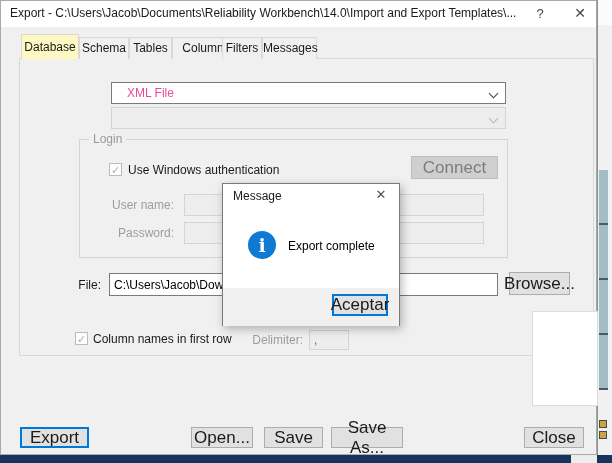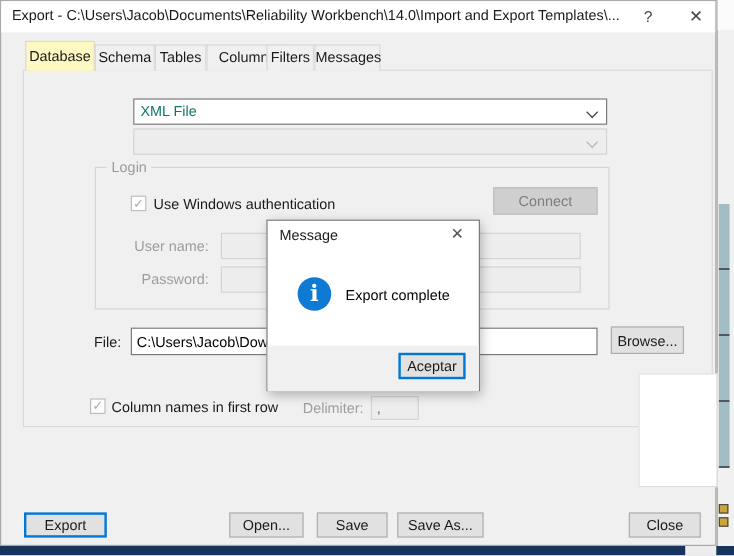--- a/index.html
+++ b/index.html
@@ -22,39 +22,39 @@
          border-bottom:none; font-size:12px; text-align:center; line-height:21px; color:#1a1a1a; z-index:2; }
   .tab-sel { top:33px; height:25px; background:#fef9c3; line-height:25px; z-index:4; }
   .panel { position:absolute; left:18px; top:57px; width:575px; height:298px;
            background:#f0f0f0; border:1px solid #d9d9d9; z-index:1; }
 
   .lbl { position:absolute; font-size:12px; color:#1a1a1a; height:16px; line-height:16px; white-space:nowrap; }
   .lbl-dis { color:#9d9d9d; }
   .r { text-align:right; }
 
   .combo { position:absolute; height:22px; background:#ffffff; border:1px solid #7a7a7a;
-           font-size:12px; line-height:20px; padding-left:5px; color:#0f766e; }
+           font-size:12px; line-height:20px; padding-left:15px; color:#ec4899; }
   .combo-dis { background:#ededed; border-color:#d4d4d4; }
   .chev { position:absolute; right:8px; top:7px; width:7px; height:7px; border-right:1px solid #444;
           border-bottom:1px solid #444; transform:rotate(45deg); }
   .chev-dis { border-color:#b8b8b8; }
 
   .field { position:absolute; height:22px; background:#ededed; border:1px solid #d4d4d4;
            font-size:12px; padding-left:4px; color:#6f6f6f; font-family:"Liberation Sans",sans-serif; }
   .txt { position:absolute; height:23px; background:#ffffff; border:1px solid #7a7a7a;
          font-size:12px; padding-left:4px; color:#000; font-family:"Liberation Sans",sans-serif; }
 
   .group { position:absolute; border:1px solid #d5d5d5; }
   .legend { position:absolute; left:9px; top:-8px; background:#f0f0f0; padding:0 4px;
             font-size:12px; color:#9b9b9b; height:15px; line-height:15px; }
 
   .chk { position:absolute; width:13px; height:13px; background:#fdfdfd; border:1px solid #bcbcbc;
          font-size:11px; line-height:12px; text-align:center; color:#aeaeae; }
 
-  .btn { position:absolute; background:#e1e1e1; border:1px solid #adadad; font-size:12px;
+  .btn { position:absolute; background:#e1e1e1; border:1px solid #adadad; font-size:17px;
          text-align:center; color:#1a1a1a; display:flex; align-items:center; justify-content:center; }
   .btn-dis { background:#cfcfcf; border-color:#bdbdbd; color:#7d7d7d; }
   .btn-focus { border:2px solid #0078d7; }
 
   
   .side-panel { position:absolute; left:531px; top:310px; width:66px; height:95px;
                 background:#ffffff; border:1px solid #dcdcdc; z-index:2; }
 
   
   .bg-strip { position:absolute; left:597px; top:0; width:15px; height:463px; background:#f1f1f1;

